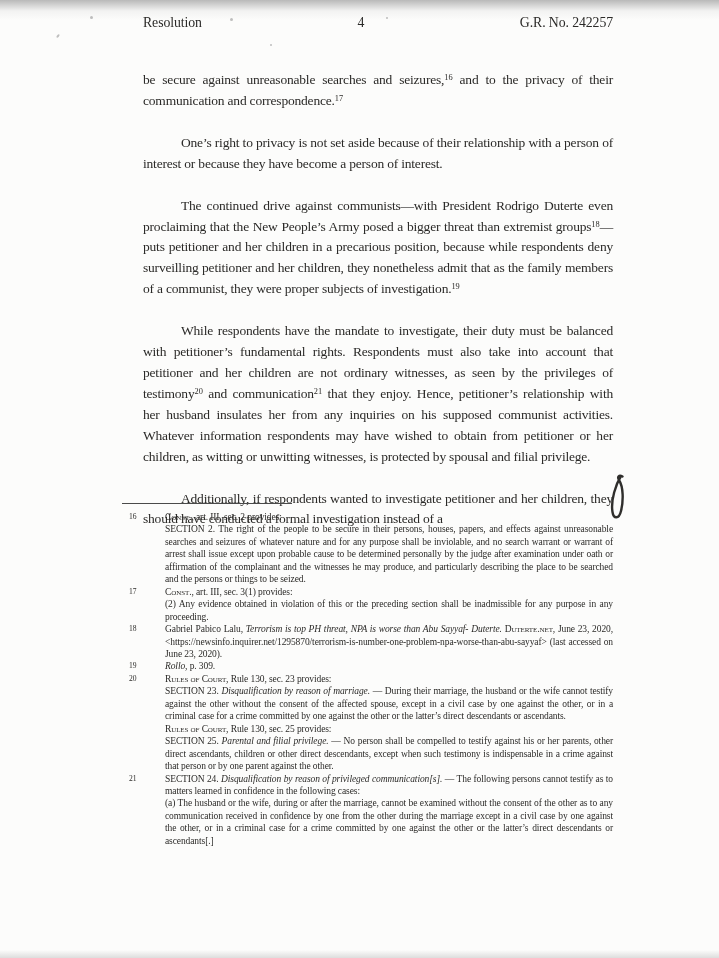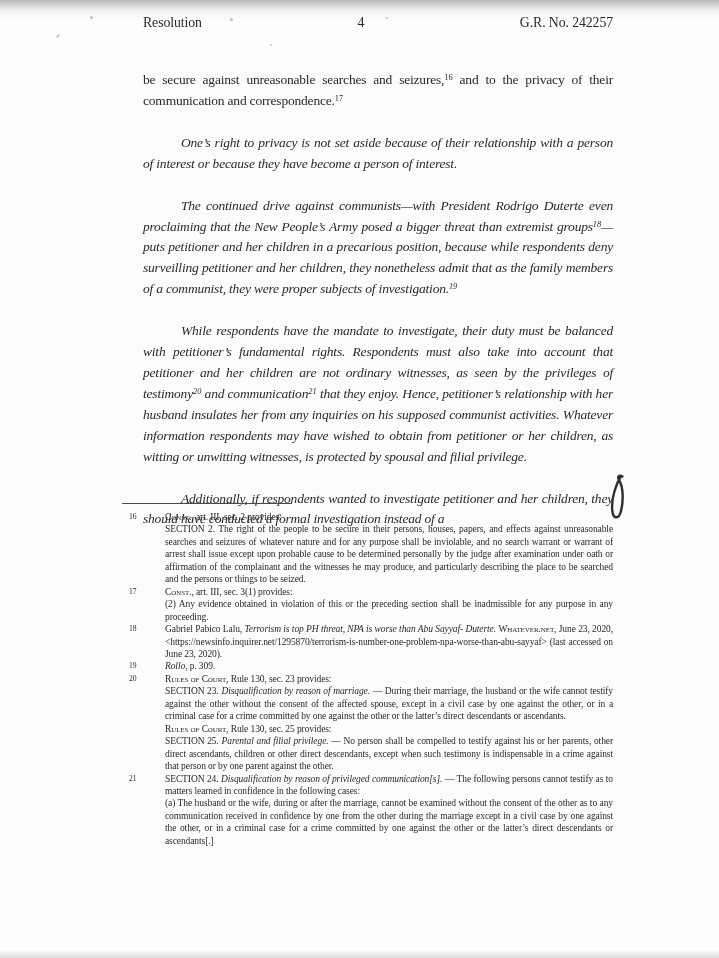--- a/index.html
+++ b/index.html
@@ -37,21 +37,21 @@
 
   .content {
     position:absolute; top:55px; left:143px; width:470px;
   }
   .para {
     margin:15px 0 21px 0;
     font-size:13.5px; line-height:20.9px;
     letter-spacing:-0.2px;
     text-align:justify;
   }
-  .para.indent { text-indent:38px;font-style:italic; }
+  .para.indent { text-indent:38px; }
   .para sup, .fn-block sup {
     font-size:0.62em; line-height:0;
     position:relative; top:-0.45em; vertical-align:baseline;
     letter-spacing:0;
   }
 
   .footnotes-area { position:absolute; top:503px; left:122px; width:491px; }
   .fn-sep {
     width:170px; height:0;
     border-top:1.5px solid #4a4a4a;
@@ -115,21 +115,21 @@
         <div class="fn">
           <span class="fn-num">17</span>
           <div class="fn-body">
             <div class="fn-block"><span class="sc">Const</span>., art. III, sec. 3(1) provides:</div>
             <div class="fn-block">(2) Any evidence obtained in violation of this or the preceding section shall be inadmissible for any purpose in any proceeding.</div>
           </div>
         </div>
         <div class="fn">
           <span class="fn-num">18</span>
           <div class="fn-body">
-            <div class="fn-block">Gabriel Pabico Lalu, <i>Terrorism is top PH threat, NPA is worse than Abu Sayyaf- Duterte.</i> <span class="sc">Whatever.net</span>, June 23, 2020, &lt;https://newsinfo.inquirer.net/1295870/terrorism-is-number-one-problem-npa-worse-than-abu-sayyaf&gt; (last accessed on June 23, 2020).</div>
+            <div class="fn-block">Gabriel Pabico Lalu, <i>Terrorism is top PH threat, NPA is worse than Abu Sayyaf- Duterte.</i> <span class="sc">Duterte.net</span>, June 23, 2020, &lt;https://newsinfo.inquirer.net/1295870/terrorism-is-number-one-problem-npa-worse-than-abu-sayyaf&gt; (last accessed on June 23, 2020).</div>
           </div>
         </div>
         <div class="fn">
           <span class="fn-num">19</span>
           <div class="fn-body">
             <div class="fn-block"><i>Rollo</i>, p. 309.</div>
           </div>
         </div>
         <div class="fn">
           <span class="fn-num">20</span>

